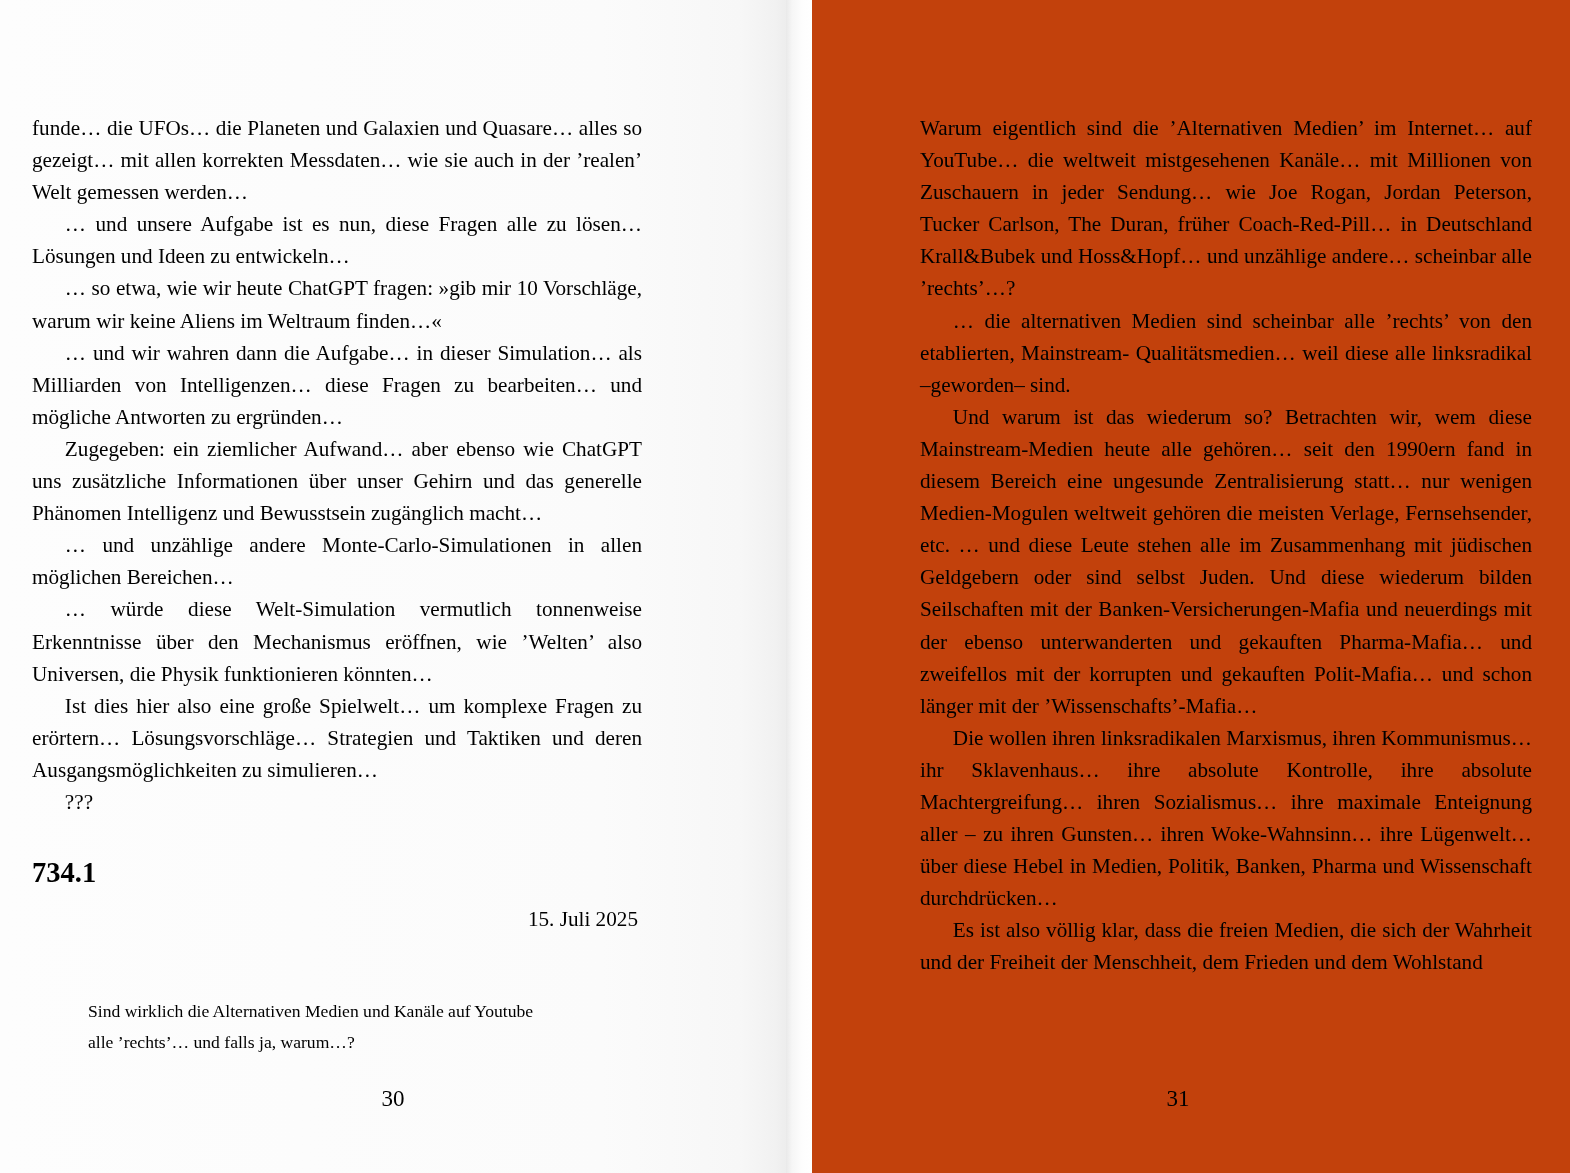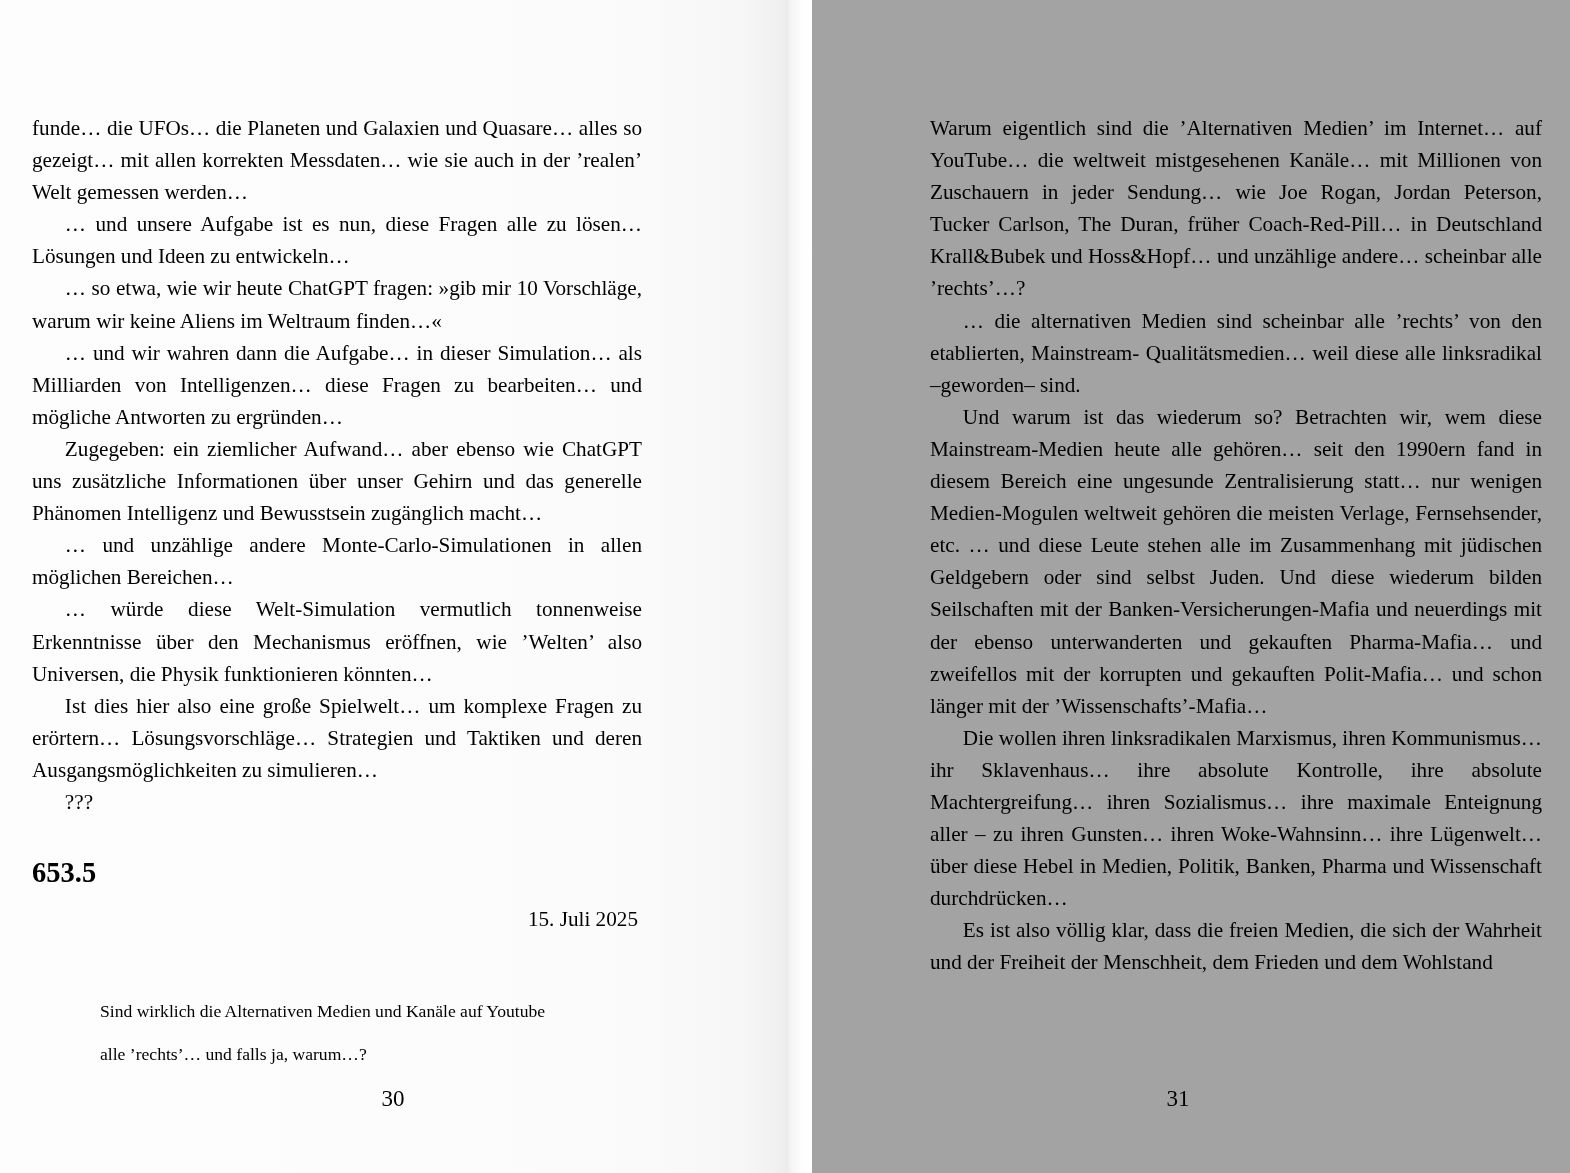--- a/index.html
+++ b/index.html
@@ -12,21 +12,21 @@
     height: 1173px;
     font-family: "Liberation Serif", "DejaVu Serif", serif;
     color: #000000;
     overflow: hidden;
   }
 
   .spread {
     position: relative;
     width: 1570px;
     height: 1173px;
-    background: #a3a3a3;
+    background: #c2410c;
   }
 
   
   .page-verso-tint {
     position: absolute;
     left: 0; top: 0;
     width: 786px; height: 1173px;
     background: linear-gradient(to right,
       #fdfdfd 0px, #fbfbfb 600px, #f7f7f7 740px, #f1f1f1 775px, #ededed 786px);
     pointer-events: none;
@@ -47,21 +47,21 @@
     box-sizing: border-box;
   }
   .page-left  { left: 0px;   width: 786px; }
   .page-right { left: 786px; width: 784px; }
 
   .textblock {
     position: absolute;
     top: 112px;
   }
   .page-left  .textblock { left: 32px;  width: 610px; }
-  .page-right .textblock { left: 144px; width: 612px; }
+  .page-right .textblock { left: 134px; width: 612px; }
 
   p.para {
     margin: 0;
     font-size: 21.2px;
     line-height: 32.1px;
     text-align: justify;
     text-justify: inter-word;
     text-indent: 1.55em;
     hyphens: manual;
     -webkit-hyphens: manual;
@@ -93,21 +93,21 @@
     padding-right: 4px;
   }
 
   .abstract {
     margin: 62px 0 0 56px;
     width: 520px;
     font-size: 17.6px;
     line-height: 31px;
     text-align: left;
   }
-  .abstract p { margin: 12px; }
+  .abstract p { margin: 0; }
 
   .folio {
     position: absolute;
     bottom: 62px;
     width: 100%;
     text-align: center;
     font-size: 23px;
     line-height: 24px;
   }
   .page-left  .folio { padding-right: 108px; }
@@ -128,21 +128,21 @@
       <p class="para">… und unsere Aufgabe ist es nun, diese Fragen alle zu lösen… Lösungen und Ideen zu entwickeln…</p>
       <p class="para">… so etwa, wie wir heute ChatGPT fragen: »gib mir 10 Vorschläge, warum wir keine Aliens im Weltraum finden…«</p>
       <p class="para">… und wir wahren dann die Aufgabe… in dieser Simulation… als Milliarden von Intelligenzen… diese Fragen zu bearbeiten… und mögliche Antworten zu ergründen…</p>
       <p class="para">Zugegeben: ein ziemlicher Aufwand… aber ebenso wie ChatGPT uns zusätzliche Informationen über unser Gehirn und das generelle Phänomen Intelligenz und Bewusstsein zugänglich macht…</p>
       <p class="para">… und unzählige andere Monte-Carlo-Simulationen in allen möglichen Bereichen…</p>
       <p class="para">… würde diese Welt-Simulation vermutlich tonnenweise Erkenntnisse über den Mechanismus eröffnen, wie ’Welten’ also Universen, die Physik funktionieren könnten…</p>
       <p class="para">Ist dies hier also eine große Spielwelt… um komplexe Fragen zu erörtern… Lösungsvorschläge… Strategien und Taktiken und deren Ausgangsmöglichkeiten zu simulieren…</p>
       <p class="para">???</p>
 
       <div class="section-heading">
-        <div class="section-number">653.5</div>
+        <div class="section-number">734.1</div>
       </div>
 
       <div class="doc-date">15. Juli 2025</div>
 
       <div class="abstract">
         <p>Sind wirklich die Alternativen Medien und Kanäle auf Youtube</p>
         <p>alle ’rechts’… und falls ja, warum…?</p>
       </div>
 
     </div>

